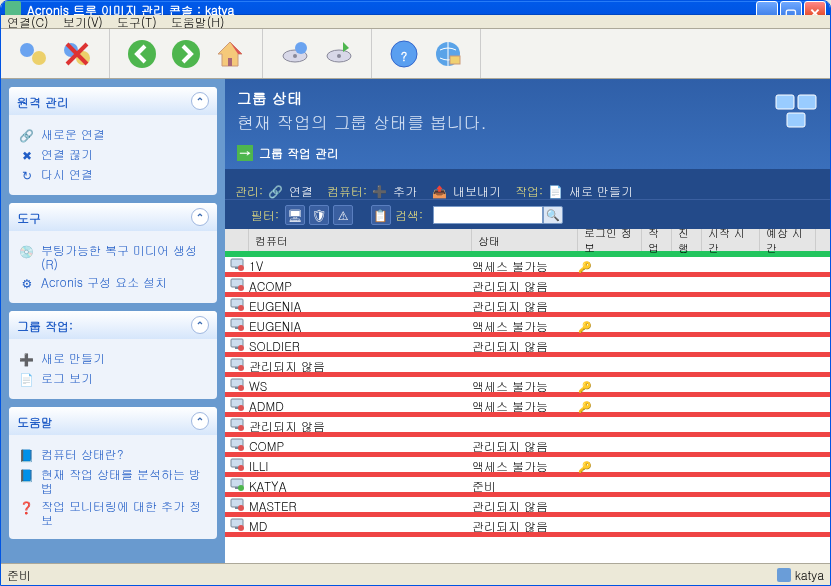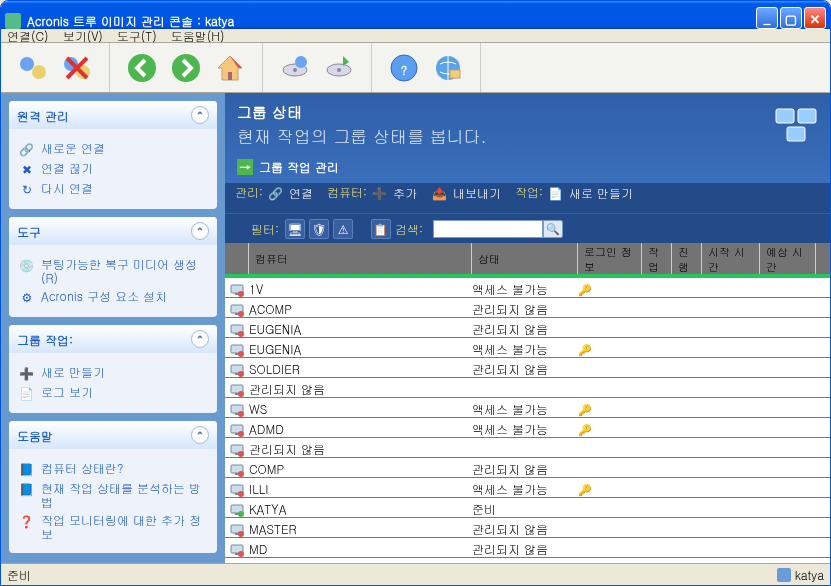--- a/index.html
+++ b/index.html
@@ -1,18 +1,18 @@
 <!DOCTYPE html>
 <html><head>
 <meta charset="utf-8">
 <style>
 *{box-sizing:border-box;margin:0;padding:0;font-family:"Tahoma","Gulim","Malgun Gothic",sans-serif;font-size:12px}
 body{background:#ece9d8;overflow:hidden}
 .win{width:831px;height:586px;border:1px solid #0054e3;border-radius:8px 8px 0 0;background:#ece9d8;display:flex;flex-direction:column;overflow:hidden}
-.titlebar{height:28px;background:linear-gradient(#3b8eff,#0059e9 10%,#0054e3 90%,#003fb0);display:flex;align-items:flex-end;padding:0 4px;color:#fff;font-weight:bold}
+.titlebar{height:14px;background:linear-gradient(#3b8eff,#0059e9 10%,#0054e3 90%,#003fb0);display:flex;align-items:flex-start;padding:0 4px;color:#fff;font-weight:bold}
 .titlebar .ticon{width:16px;height:16px;background:#5b8;display:inline-block;margin-right:6px;border-radius:2px}
 .titlebar .title{flex:1}
 .winbtns{display:flex;gap:2px}
 .winbtn{width:22px;height:22px;border:1px solid #fff;border-radius:3px;display:flex;align-items:center;justify-content:center;color:#fff;font-weight:bold;font-size:13px}
 .winbtn.min,.winbtn.max{background:linear-gradient(#6fa8ff,#2b6fe0)}
 .winbtn.close{background:linear-gradient(#f88,#d93300)}
 .menubar{height:14px;background:#ece9d8;display:flex;align-items:center;padding:0 6px;border-bottom:1px solid #aca899}
 .menubar span{margin-right:14px;cursor:default}
 .toolbar{height:50px;background:#f3f3f0;border-bottom:1px solid #aca899;display:flex;align-items:center}
 .tgroup{display:flex;align-items:center;height:100%;padding:0 10px;border-right:1px solid #ccc}
@@ -26,41 +26,41 @@
 .panelbody{padding:8px 10px}
 .link{display:flex;align-items:flex-start;color:#215dc6;cursor:pointer;margin:4px 0;line-height:14px}
 .link .li{width:16px;height:16px;margin-right:6px;flex-shrink:0;display:flex;align-items:center;justify-content:center}
 .main{flex:1;display:flex;flex-direction:column;overflow:hidden}
 .header{background:linear-gradient(#2f5fa8,#3a6fbb);color:#fff;padding:8px 12px;position:relative}
 .header h1{font-size:15px;font-weight:bold;margin-bottom:2px}
 .header .sub{font-size:17px;color:#d8e4f5}
 .header .task{margin-top:10px;display:flex;align-items:center;font-weight:bold;font-size:12px}
 .header .arrow{width:16px;height:16px;background:#4eb64e;display:inline-flex;align-items:center;justify-content:center;margin-right:6px;color:#fff;font-size:11px}
 .hicon{position:absolute;right:12px;top:10px;width:44px;height:44px}
-.actionbar{background:#234a89;height:30px;display:flex;align-items:flex-start;padding:0 10px;color:#fff}
+.actionbar{background:#234a89;height:30px;display:flex;align-items:flex-end;padding:0 10px;color:#fff}
 .actionbar .lbl{color:#e8e080;margin-right:4px}
 .actionbar .act{display:flex;align-items:center;margin-right:14px;cursor:pointer}
 .actionbar .aicon{width:18px;height:18px;margin-right:4px;display:flex;align-items:center;justify-content:center}
 .filterbar{background:#234a89;height:30px;display:flex;align-items:center;padding:0 26px;color:#fff;border-top:1px solid #3a5fa0}
 .filterbar .lbl{color:#e8e080;margin-right:6px}
 .filterbar .fbtn{width:20px;height:20px;background:#3a5fa0;border:1px solid #5a7fc0;margin-right:4px;display:flex;align-items:center;justify-content:center;border-radius:2px}
 .filterbar input{height:18px;width:110px;margin-left:4px;border:1px solid #7a9ac7;padding:0 4px}
 .filterbar .go{width:20px;height:18px;background:#dde7f5;border:1px solid #7a9ac7;margin-left:0;display:flex;align-items:center;justify-content:center;color:#3a6ab0;font-size:11px;border-radius:0 2px 2px 0}
 .grid{flex:1;background:#fff;overflow:auto}
-.gridhead{display:flex;background:#737373;border-bottom:4px solid #22c55e;position:sticky;top:0;height:35px}
+.gridhead{display:flex;background:#e5e5e5;border-bottom:6px solid #22c55e;position:sticky;top:0;height:28px}
 .gh{padding:2px 6px;border-right:1px solid #ccc;font-size:11px;display:flex;align-items:center}
 .c-icon{width:24px}
 .c-comp{width:223px}
 .c-stat{width:106px}
 .c-login{width:64px}
 .c-job{width:30px}
 .c-prog{width:30px}
 .c-start{width:58px}
 .c-est{width:56px}
-.row{display:flex;align-items:flex-end;height:20px;border-bottom:1px solid #ef4444}
+.row{display:flex;align-items:flex-start;height:20px;border-bottom:5px solid #ef4444}
 .row .c-icon{display:flex;align-items:center;justify-content:center}
 .row .pc{width:14px;height:14px}
 .row .key{color:#bbb;font-size:11px}
 .statusbar{height:22px;background:#ece9d8;border-top:1px solid #aca899;display:flex;align-items:center;padding:0 6px}
 .statusbar .spacer{flex:1}
 .statusbar .user{display:flex;align-items:center;gap:4px}
 .statusbar .uicon{width:14px;height:14px;background:#6a9dd8;display:inline-block;border-radius:2px}
 </style>
 </head>
 <body>

